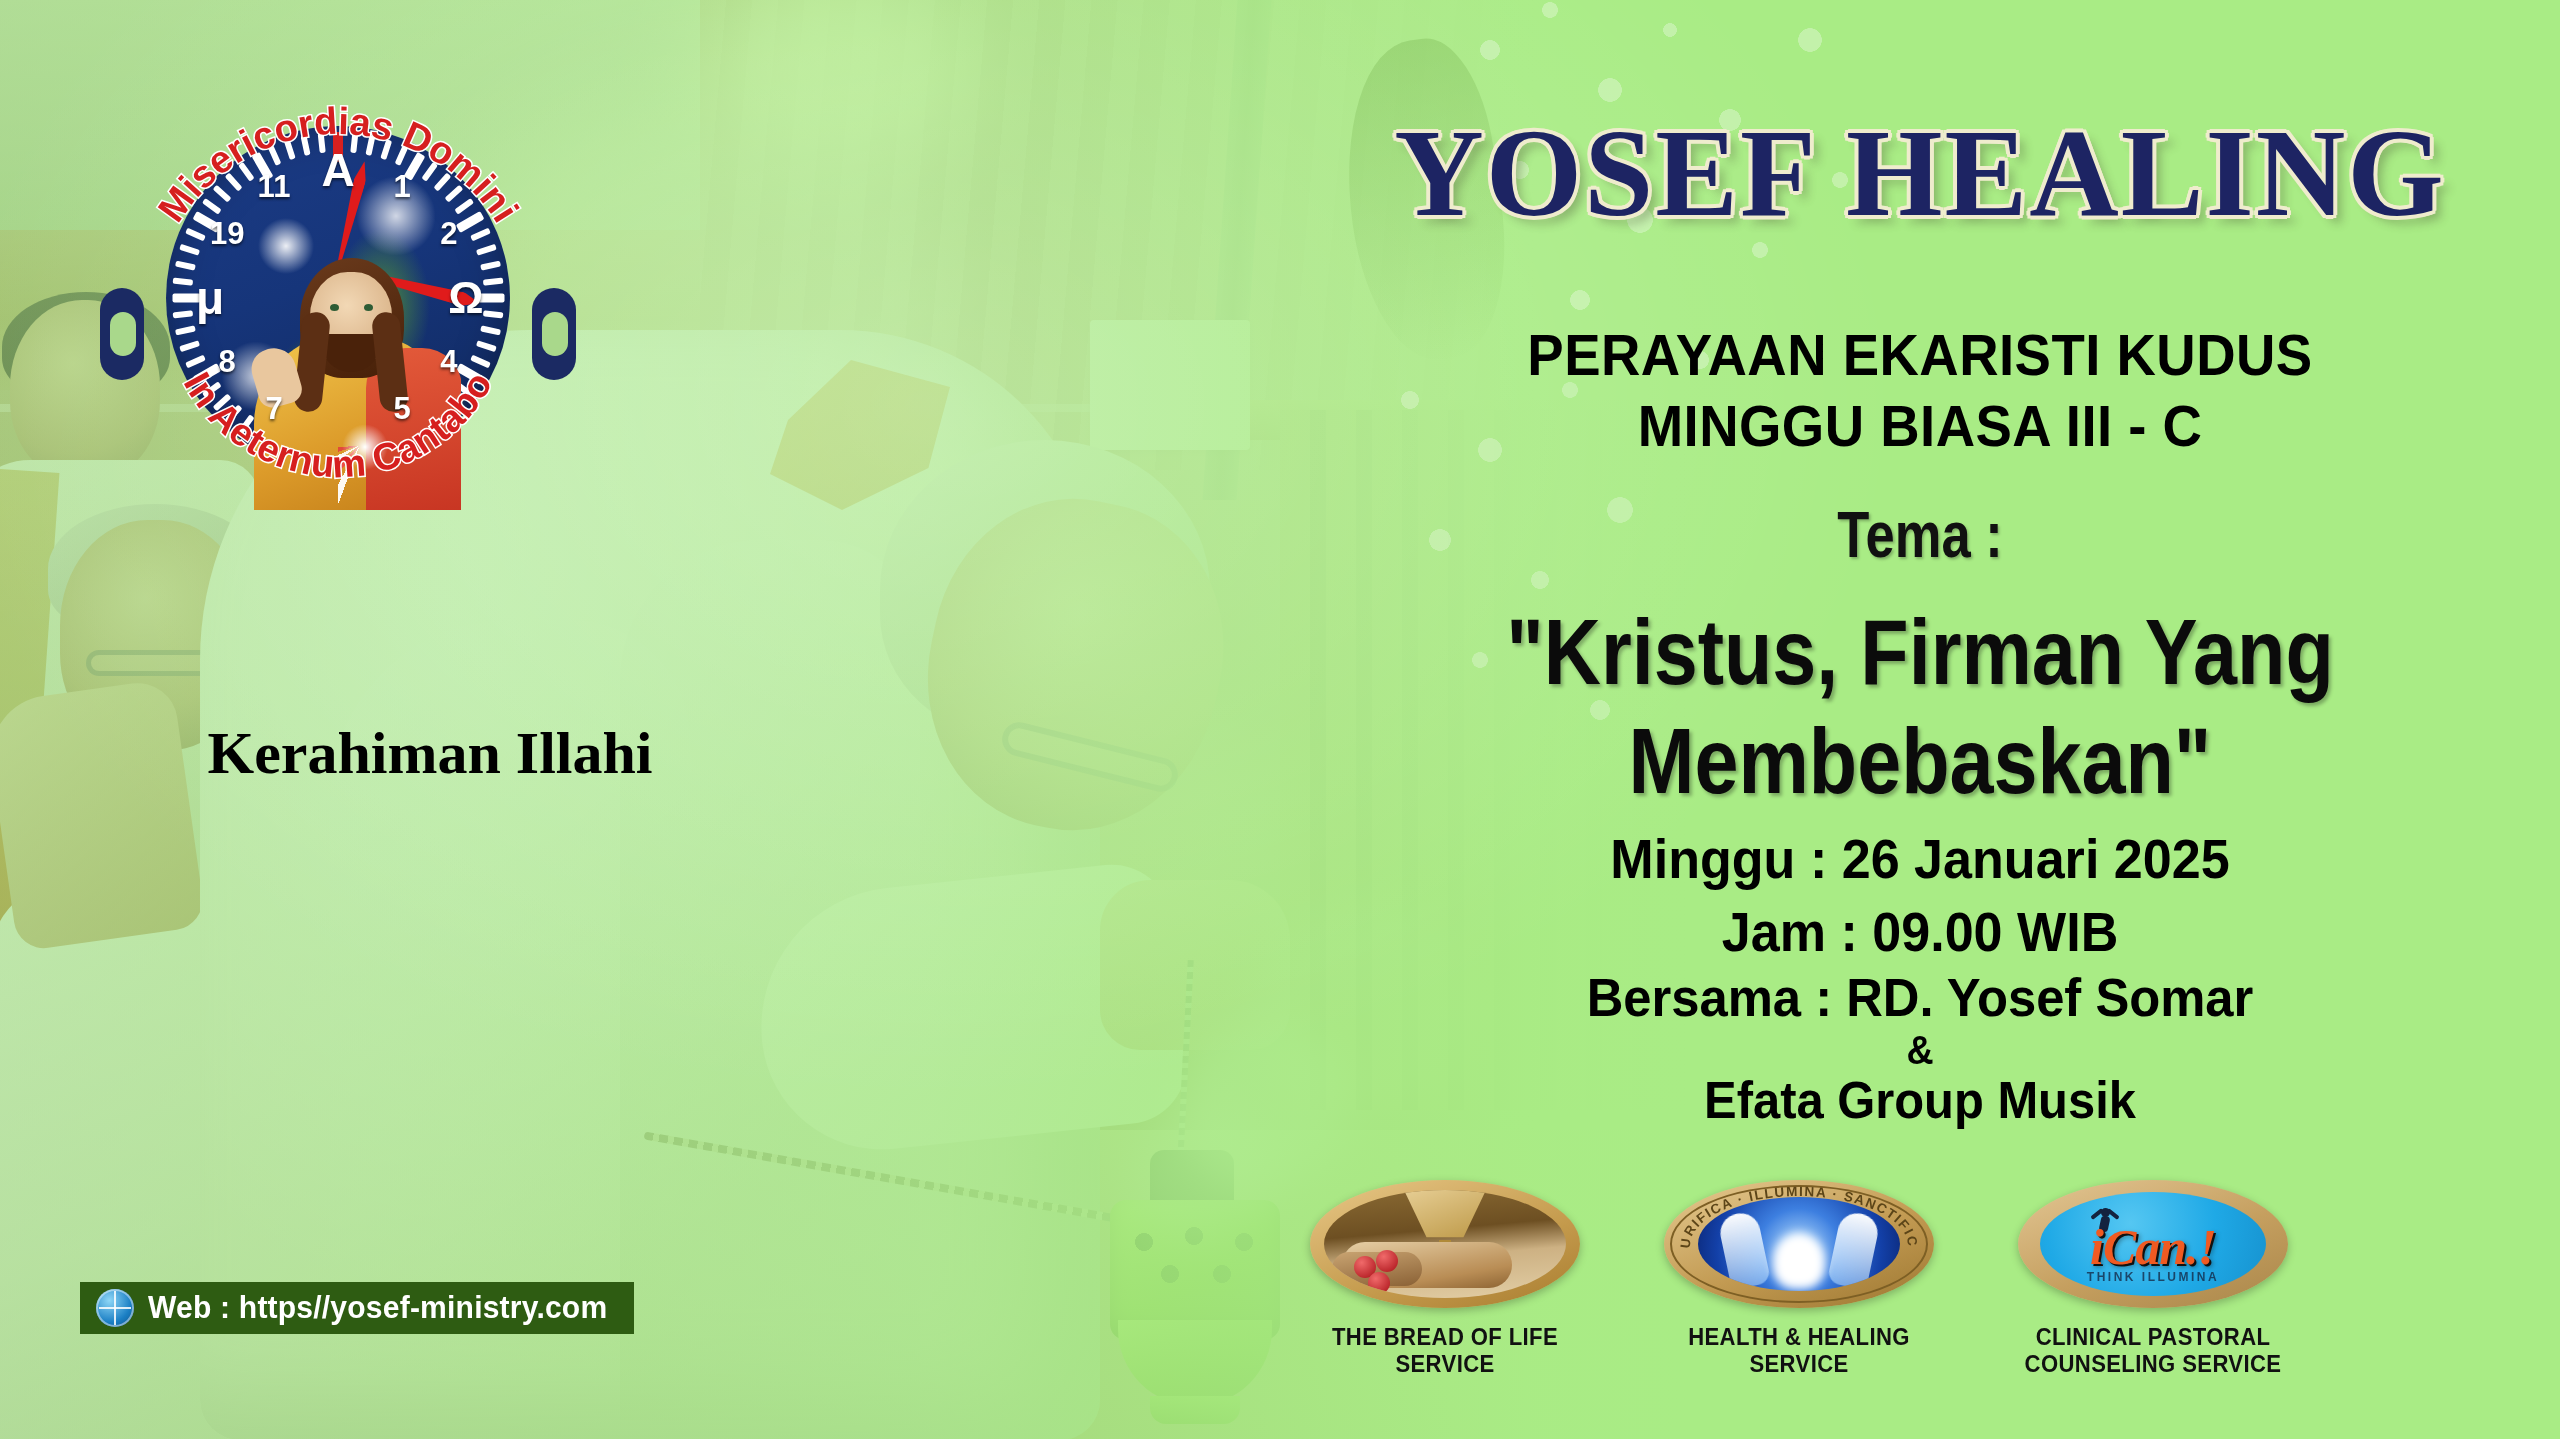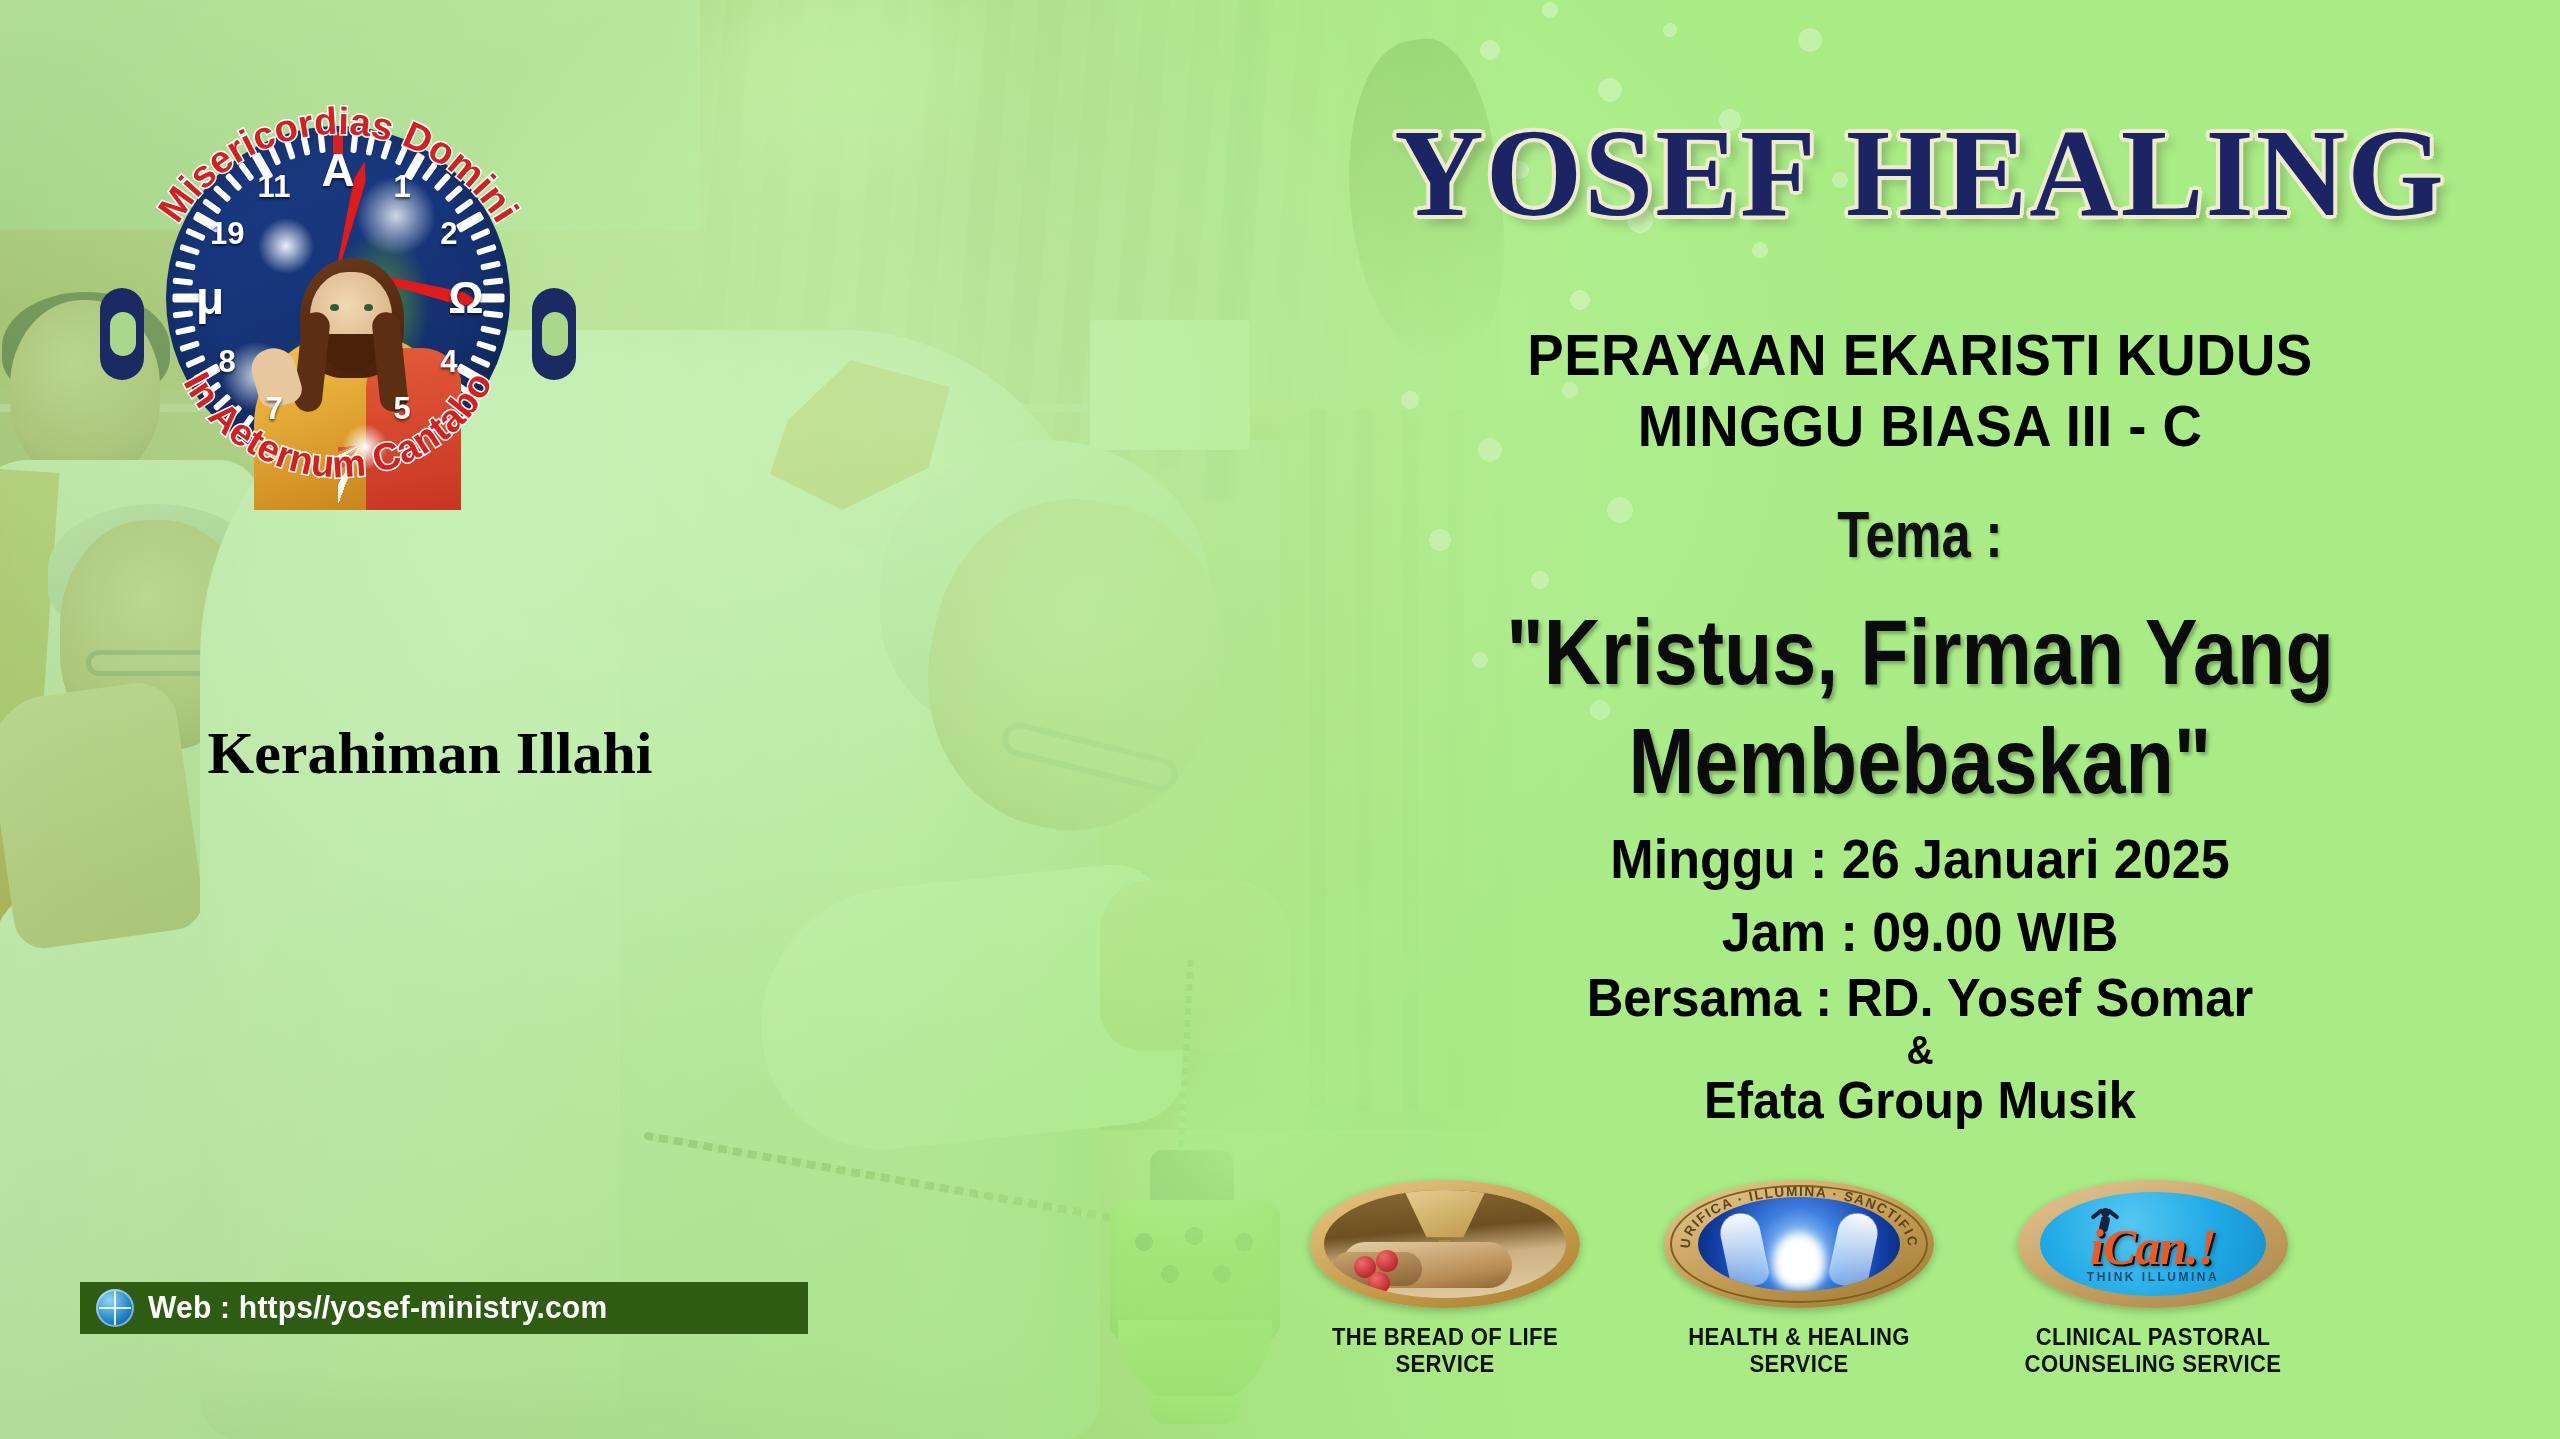--- a/index.html
+++ b/index.html
@@ -309,21 +309,21 @@
   .ican-man{position:absolute;left:52px;top:16px;width:26px;height:30px;}
   .ican-man .b{position:absolute;left:8px;top:8px;width:9px;height:16px;background:#14233f;
     border-radius:4px;transform:rotate(12deg);}
   .ican-man .h{position:absolute;left:9px;top:0;width:9px;height:9px;border-radius:50%;background:#14233f;}
   .ican-man .a1{position:absolute;left:-2px;top:4px;width:14px;height:4px;background:#14233f;
     border-radius:2px;transform:rotate(-38deg);}
   .ican-man .a2{position:absolute;left:14px;top:4px;width:14px;height:4px;background:#14233f;
     border-radius:2px;transform:rotate(38deg);}
 
   
-  .contacts{position:absolute;left:80px;top:1282px;width:728px;}
+  .contacts{position:absolute;left:80px;top:1282px;width:554px;}
   .cbar{background:#2e5c12;height:52px;display:flex;align-items:center;padding:0 16px;margin-bottom:7px;}
   .cbar .t{color:#fff;font-weight:bold;font-size:31px;letter-spacing:.2px;white-space:nowrap;
     transform:scaleX(.97);transform-origin:0 50%;}
   .globe-ic{width:38px;height:38px;margin-right:14px;border-radius:50%;flex:0 0 auto;
     background:radial-gradient(circle at 35% 30%,#8fd7f7,#1b7fc4 60%,#0b4d85);
     position:relative;box-shadow:0 0 0 2px rgba(255,255,255,.45) inset;}
   .globe-ic::before{content:"";position:absolute;left:50%;top:2px;width:2px;height:34px;
     margin-left:-1px;background:rgba(255,255,255,.85);}
   .globe-ic::after{content:"";position:absolute;left:3px;top:50%;width:32px;height:2px;
     margin-top:-1px;background:rgba(255,255,255,.85);}

